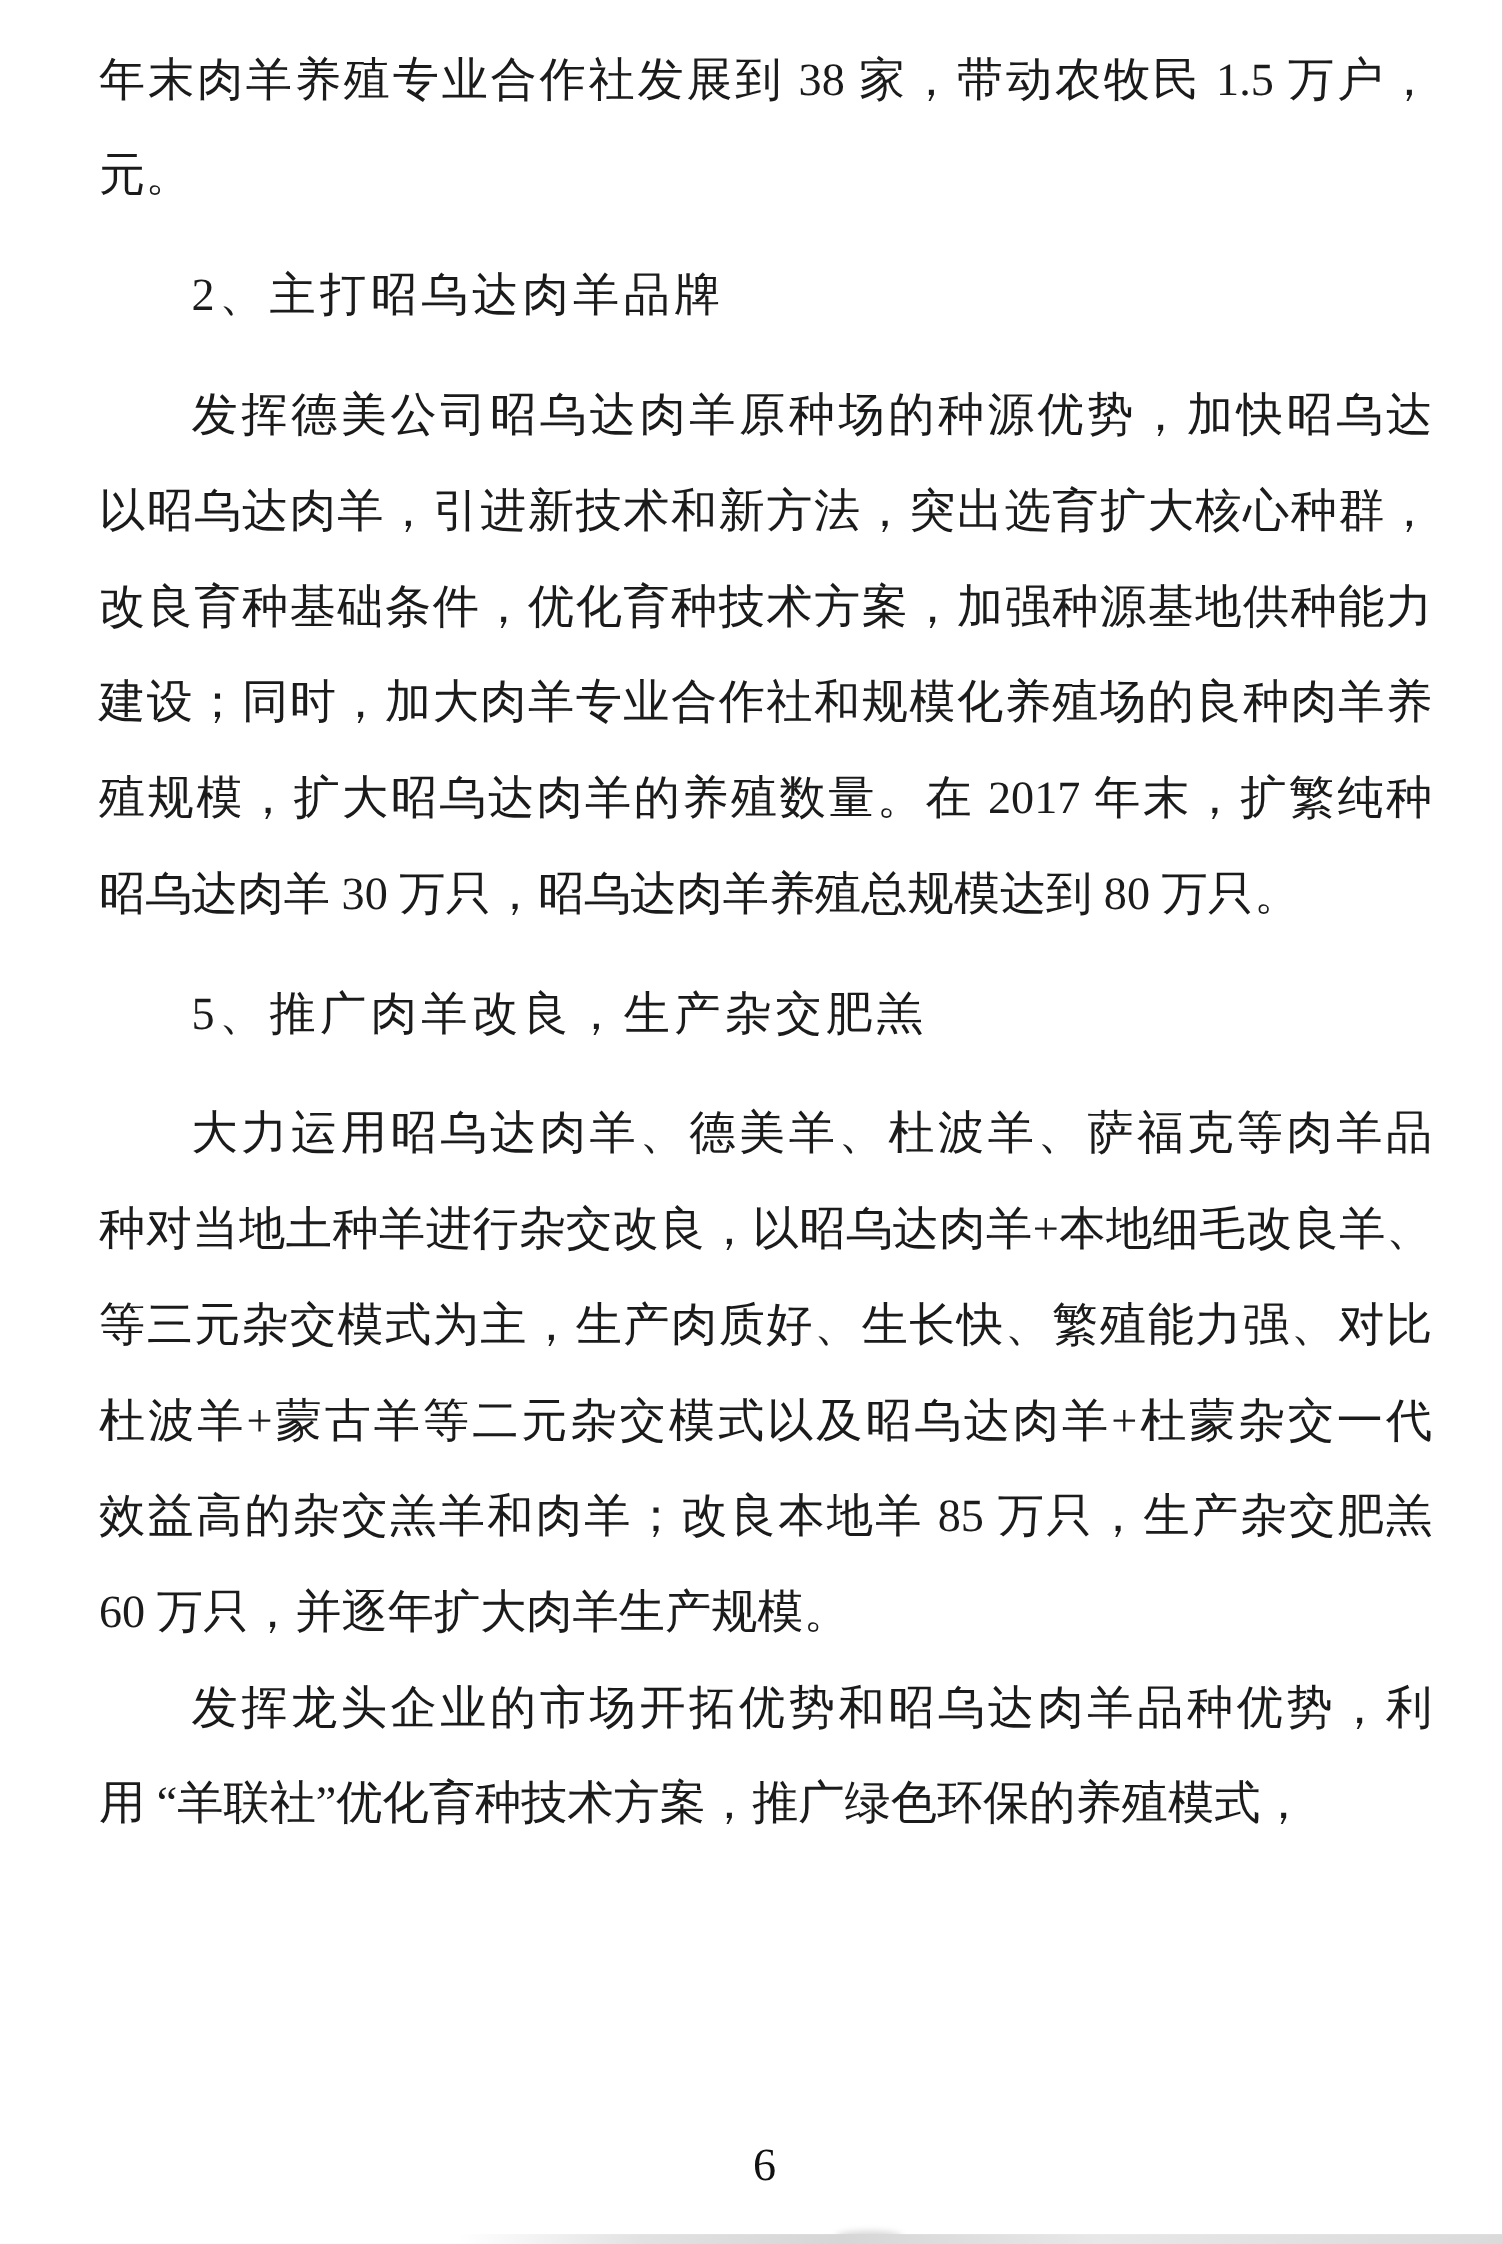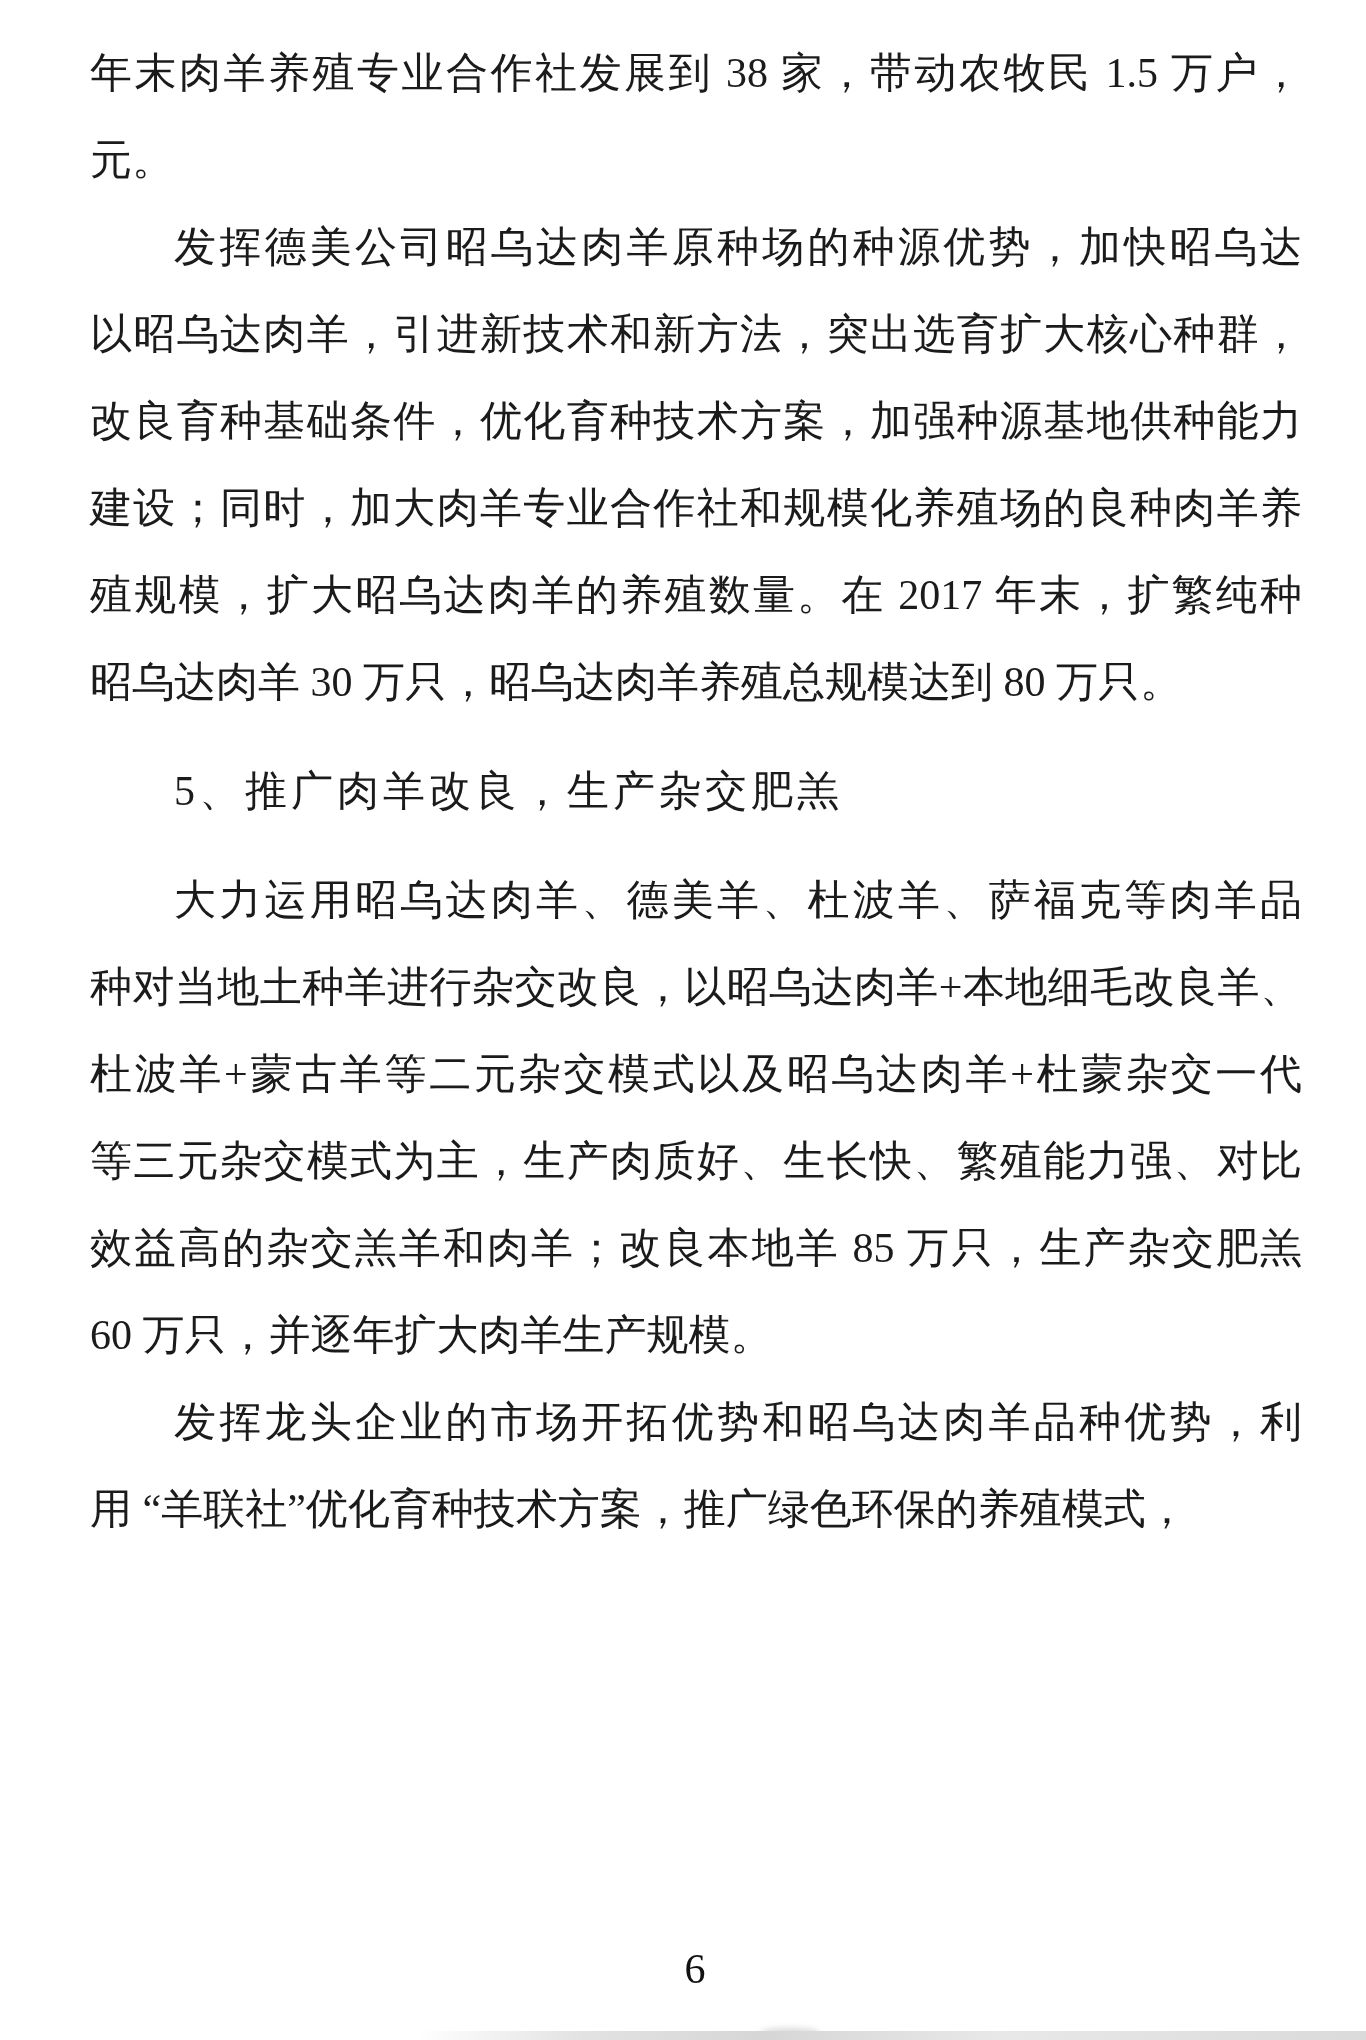--- a/index.html
+++ b/index.html
@@ -82,31 +82,32 @@
     filter: blur(3px);
   }
 </style>
 </head>
 <body>
 
 <div class="page">
   <div class="content">
       <div class="line body fill">年末肉羊养殖专业合作社发展到 38 家，带动农牧民 1.5 万户，</div>
       <div class="line body natural">元。</div>
+      <div class="line heading natural">2、主打昭乌达肉羊品牌</div>
       <div class="line body fill indent">发挥德美公司昭乌达肉羊原种场的种源优势，加快昭乌达</div>
       <div class="line body fill">以昭乌达肉羊，引进新技术和新方法，突出选育扩大核心种群，</div>
       <div class="line body fill">改良育种基础条件，优化育种技术方案，加强种源基地供种能力</div>
       <div class="line body fill">建设；同时，加大肉羊专业合作社和规模化养殖场的良种肉羊养</div>
       <div class="line body fill">殖规模，扩大昭乌达肉羊的养殖数量。在 2017 年末，扩繁纯种</div>
       <div class="line body natural">昭乌达肉羊 30 万只，昭乌达肉羊养殖总规模达到 80 万只。</div>
       <div class="line heading natural">5、推广肉羊改良，生产杂交肥羔</div>
       <div class="line body fill indent">大力运用昭乌达肉羊、德美羊、杜波羊、萨福克等肉羊品</div>
       <div class="line body fill">种对当地土种羊进行杂交改良，以昭乌达肉羊+本地细毛改良羊、</div>
+      <div class="line body fill">等三元杂交模式为主，生产肉质好、生长快、繁殖能力强、对比</div>
       <div class="line body fill">杜波羊+蒙古羊等二元杂交模式以及昭乌达肉羊+杜蒙杂交一代</div>
-      <div class="line body fill">等三元杂交模式为主，生产肉质好、生长快、繁殖能力强、对比</div>
       <div class="line body fill">效益高的杂交羔羊和肉羊；改良本地羊 85 万只，生产杂交肥羔</div>
       <div class="line body natural">60 万只，并逐年扩大肉羊生产规模。</div>
       <div class="line body fill indent">发挥龙头企业的市场开拓优势和昭乌达肉羊品种优势，利</div>
       <div class="line body natural">用 “羊联社”优化育种技术方案，推广绿色环保的养殖模式，</div>
     </div>
   <div class="page-number">6</div>
   <div class="scan-smudge"></div>
   <div class="scan-edge"></div>
 </div>
 

